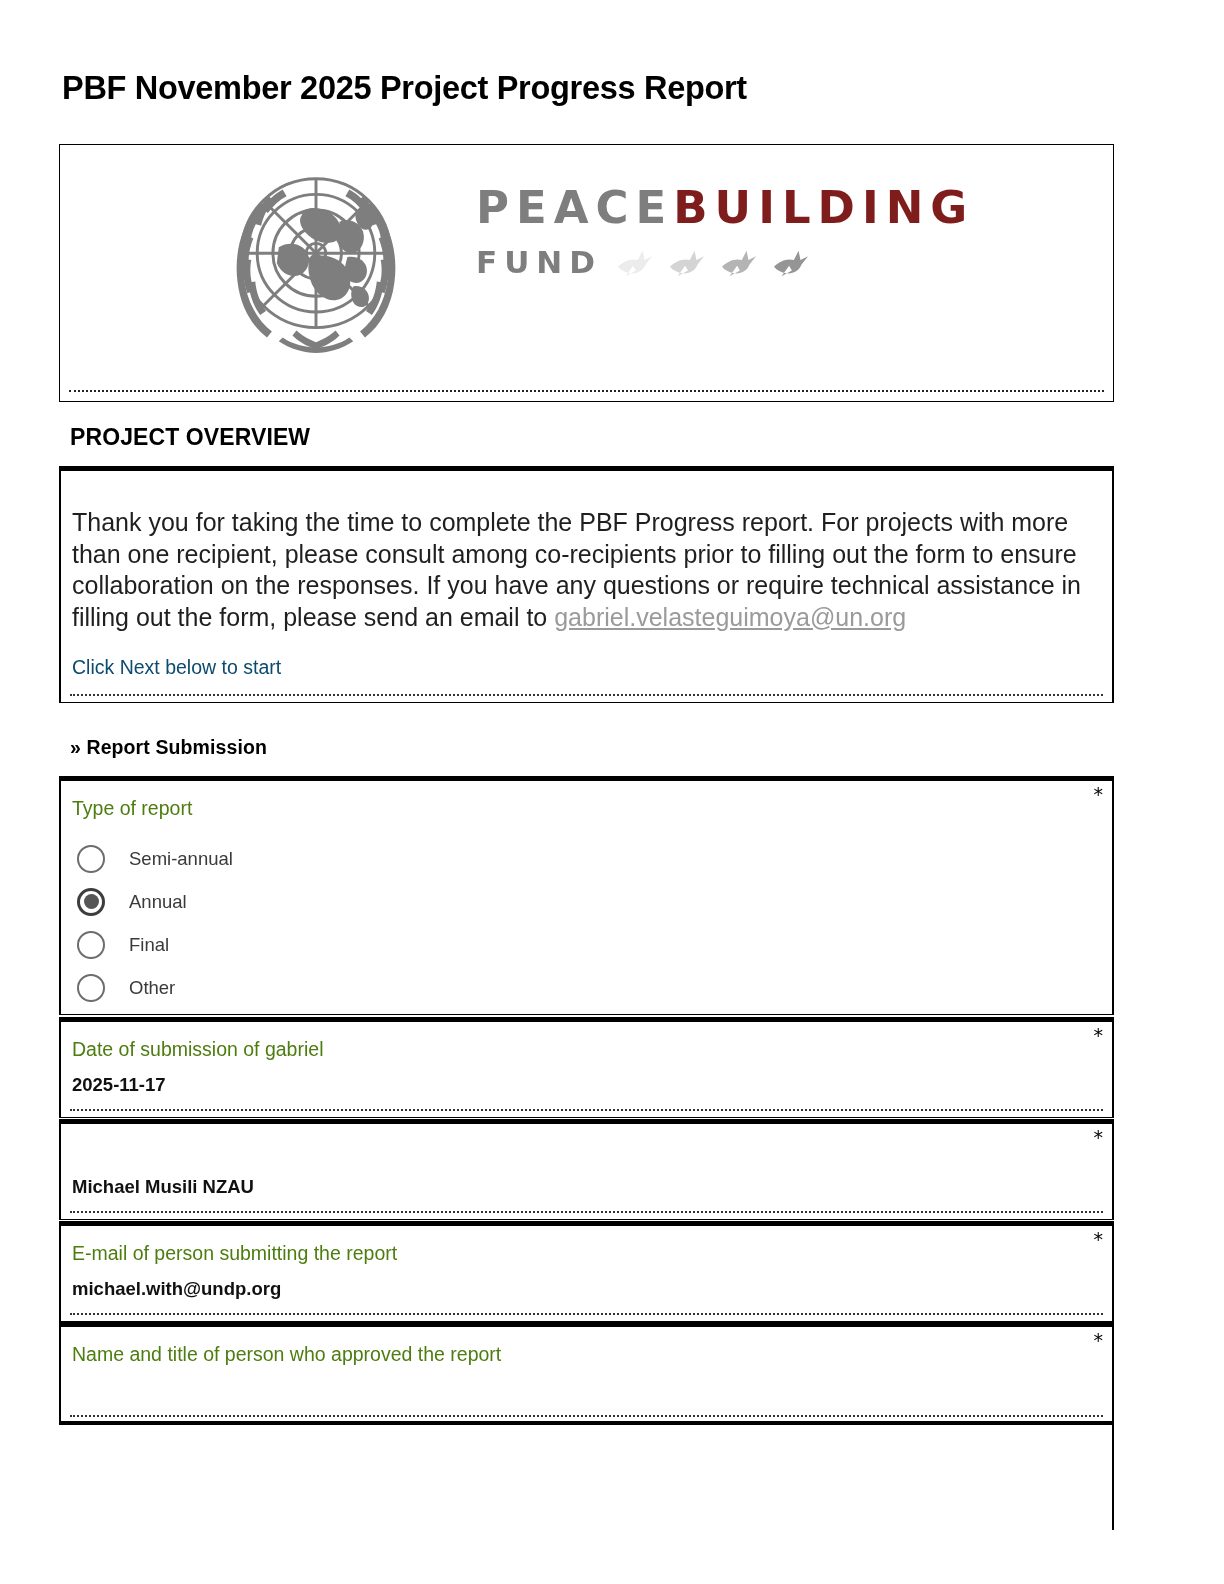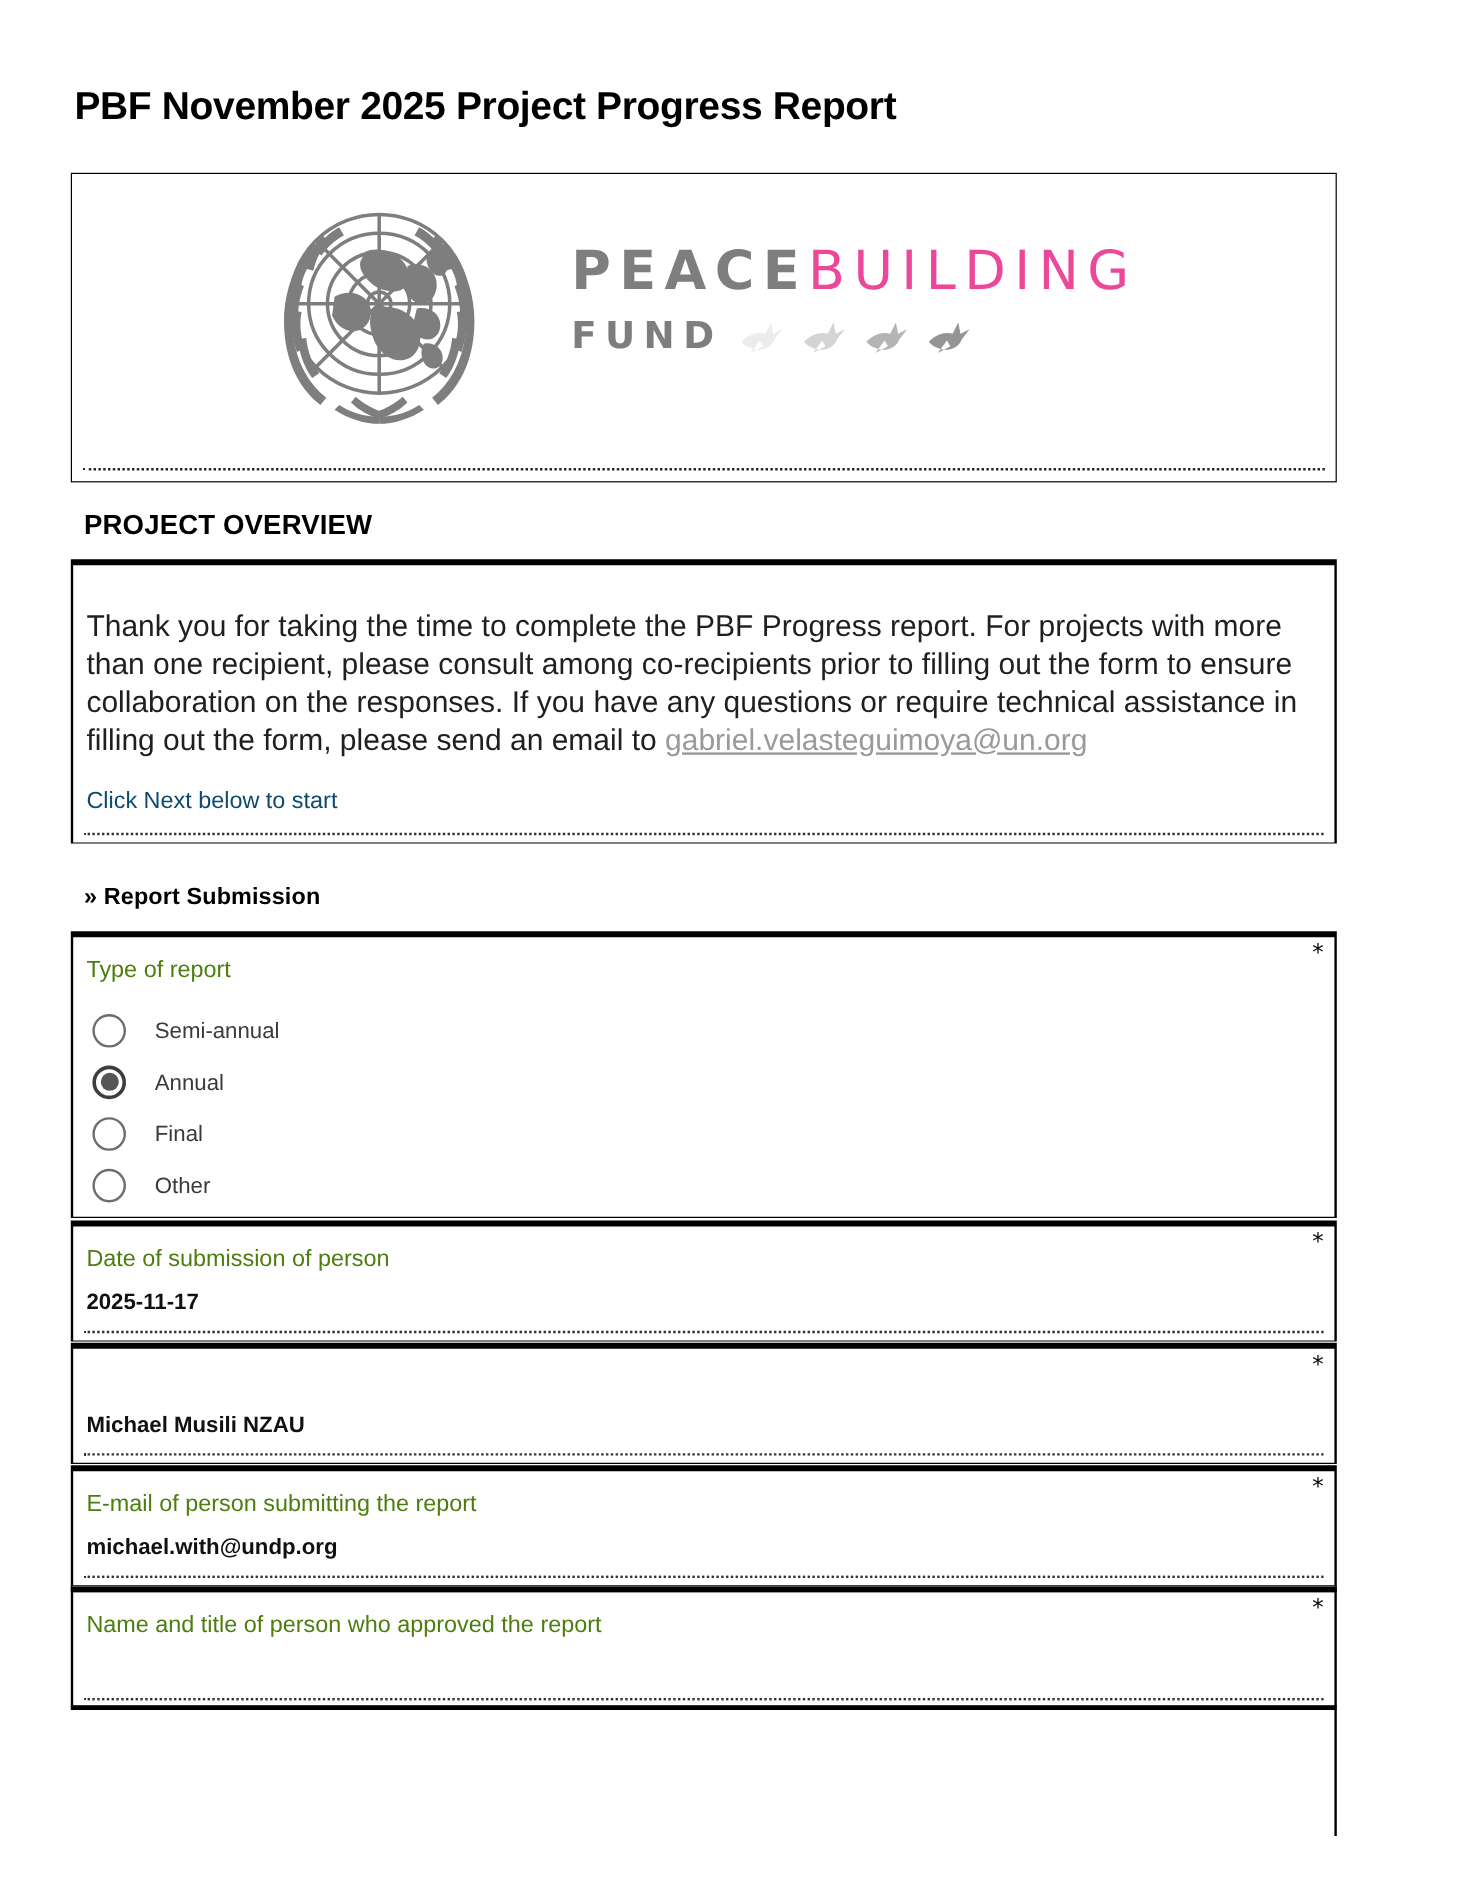--- a/index.html
+++ b/index.html
@@ -51,38 +51,38 @@
     width: 100%;
     height: 100%;
     display: flex;
     align-items: flex-start;
     padding-top: 18px;
     padding-left: 158px;
   }
   .un-emblem { width: 196px; height: 196px; flex: 0 0 auto; }
   .pbf-word {
     margin-left: 62px;
-    margin-top: 36px;
+    margin-top: 18px;
     display: flex;
     flex-direction: column;
     gap: 2px;
   }
   .pbf-line1 { display: flex; align-items: baseline; }
   .pbf-peace {
     font-size: 45px;
     font-weight: bold;
     letter-spacing: 7px;
     color: #7e7e7e;
     font-family: "DejaVu Sans", sans-serif;
   }
   .pbf-building {
     font-size: 45px;
-    font-weight: normal;
+    font-weight: bold;
     letter-spacing: 7px;
-    color: #ec4899;
+    color: #7f1d1d;
     font-family: "DejaVu Sans", sans-serif;
     text-align: center;
   }
   .pbf-line2 { display: flex; align-items: center; margin-top: 8px; }
   .pbf-fund {
     font-size: 31px;
     font-weight: bold;
     letter-spacing: 7px;
     color: #7e7e7e;
     font-family: "DejaVu Sans", sans-serif;
@@ -350,21 +350,21 @@
       </div>
       <div class="radio-row">
         <span class="radio-mark"></span>
         <span class="radio-text">Other</span>
       </div>
     </div>
   </div>
 
   <div class="fbox vfield" id="box-date">
     <div class="req-star">*</div>
-    <div class="field-label">Date of submission of person</div>
+    <div class="field-label">Date of submission of gabriel</div>
     <div class="field-value">2025-11-17</div>
     <div class="dotline-bottom"></div>
   </div>
 
   <div class="fbox vfield" id="box-name">
     <div class="req-star">*</div>
     <div class="field-value">Michael Musili NZAU</div>
     <div class="dotline-bottom"></div>
   </div>
 

